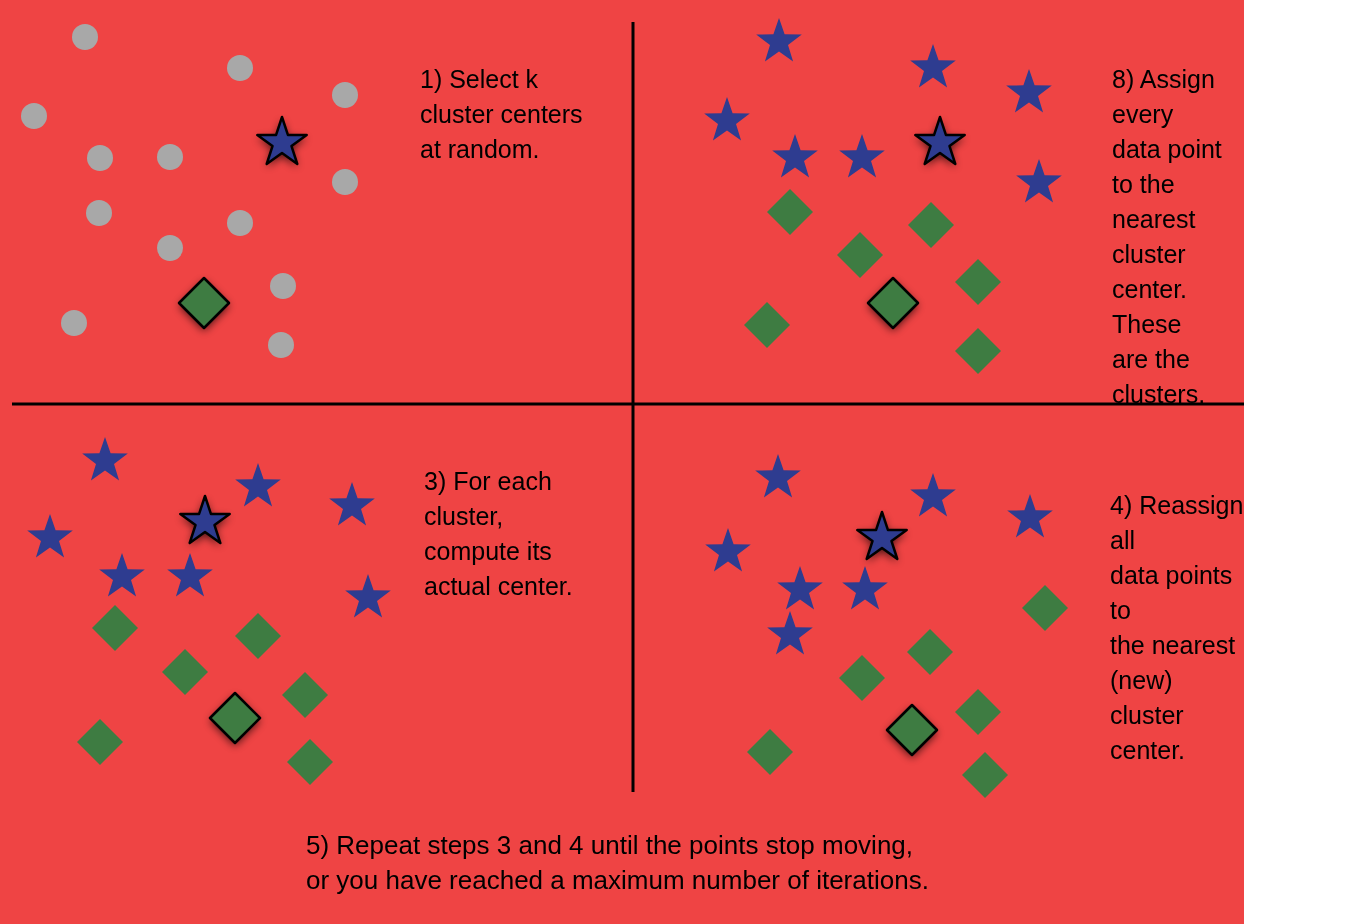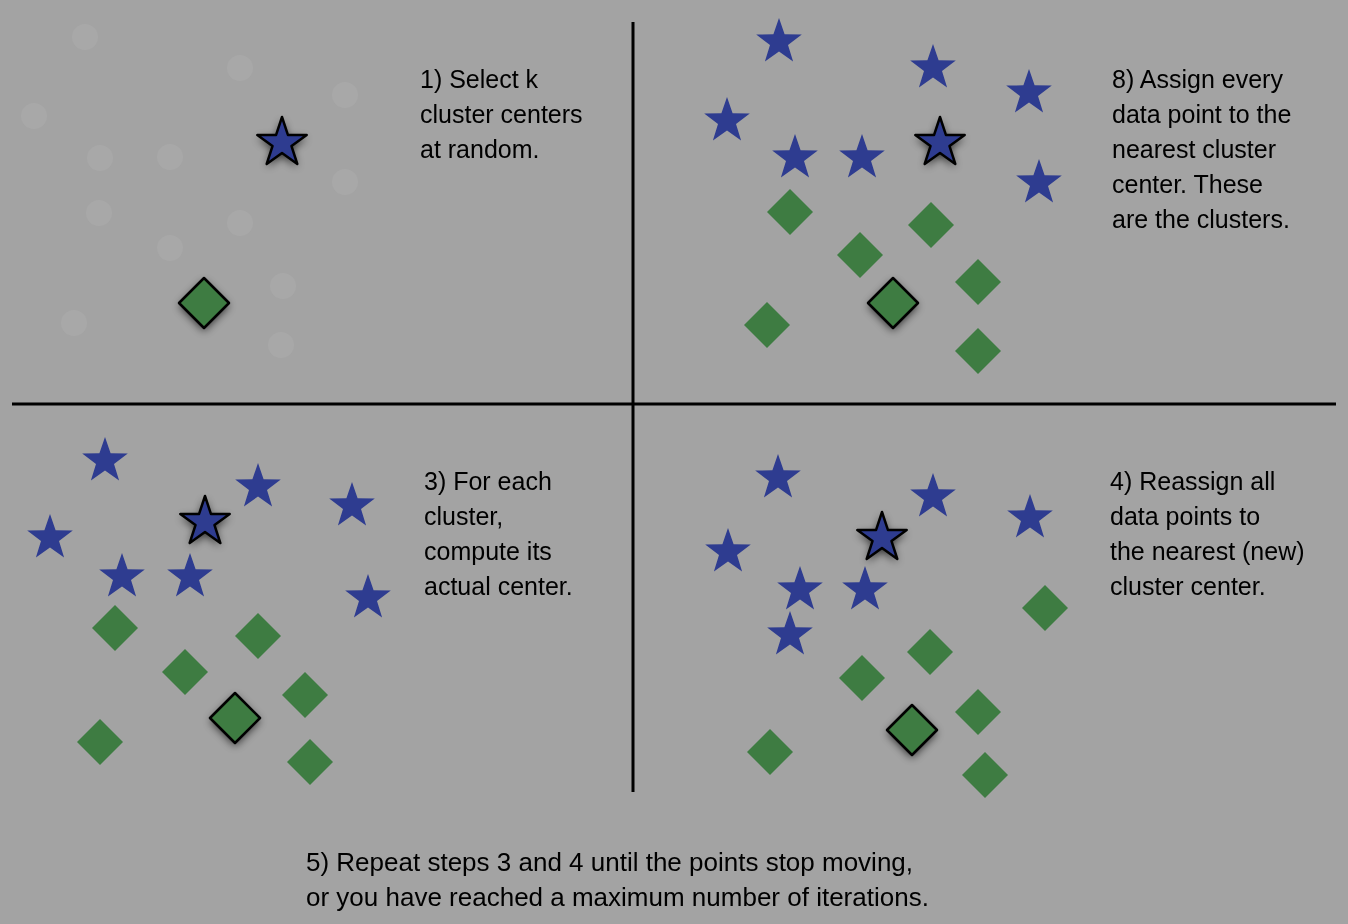--- a/index.html
+++ b/index.html
@@ -1,40 +1,40 @@
 <!DOCTYPE html>
 <html><head>
 <meta charset="utf-8">
 <style>
   html, body { margin: 0; padding: 0; background: #ffffff; }
   .diagram {
     position: relative;
-    width: 1348px;
+    width: 1244px;
     height: 924px;
-    background: #a3a3a3;
+    background: #ef4444;
     font-family: "Liberation Sans", sans-serif;
     color: #000000;
     overflow: hidden;
   }
   svg.canvas { position: absolute; left: 0; top: 0; }
   .step-label {
     position: absolute;
     font-size: 25px;
     line-height: 35px;
     white-space: pre-line;
     color: #000000;
   }
   .label-1 { left: 420px; top: 62px; }
   .label-2 { left: 1112px; top: 62px; }
   .label-3 { left: 424px; top: 464px; }
-  .label-4 { left: 1110px; top: 464px; }
+  .label-4 { left: 1110px; top: 488px; }
   .caption {
     position: absolute;
     left: 306px;
-    top: 845px;
+    top: 828px;
     font-size: 26px;
     line-height: 35px;
     white-space: pre-line;
     color: #000000;
   }
 </style>
 </head>
 <body>
 
 <div class="diagram">

